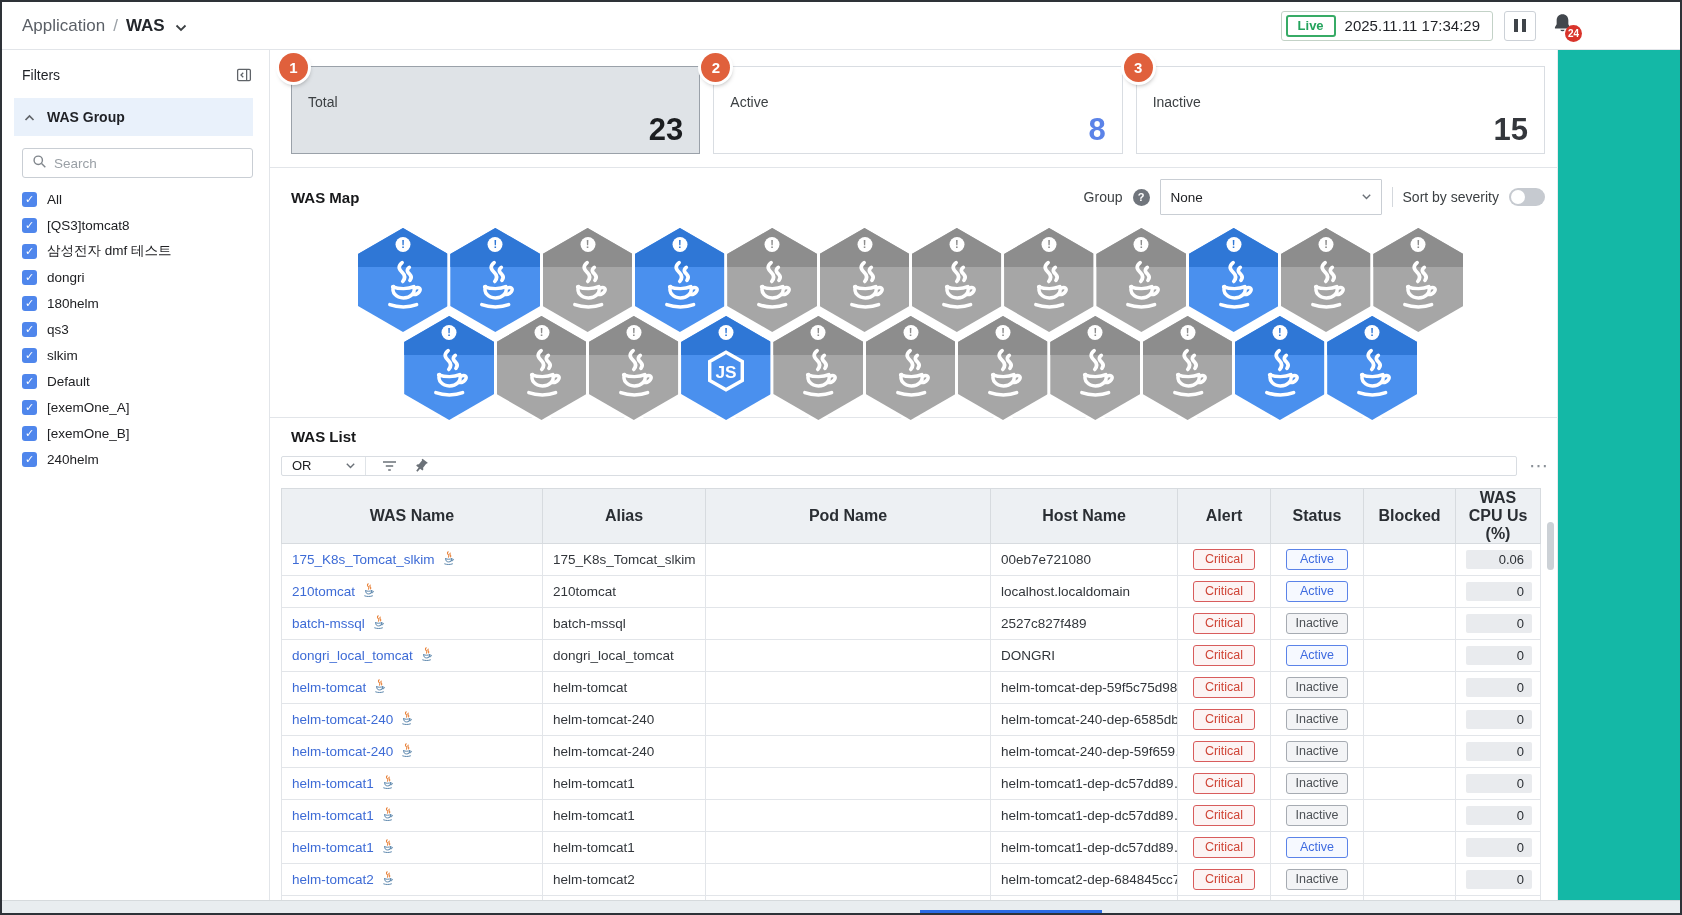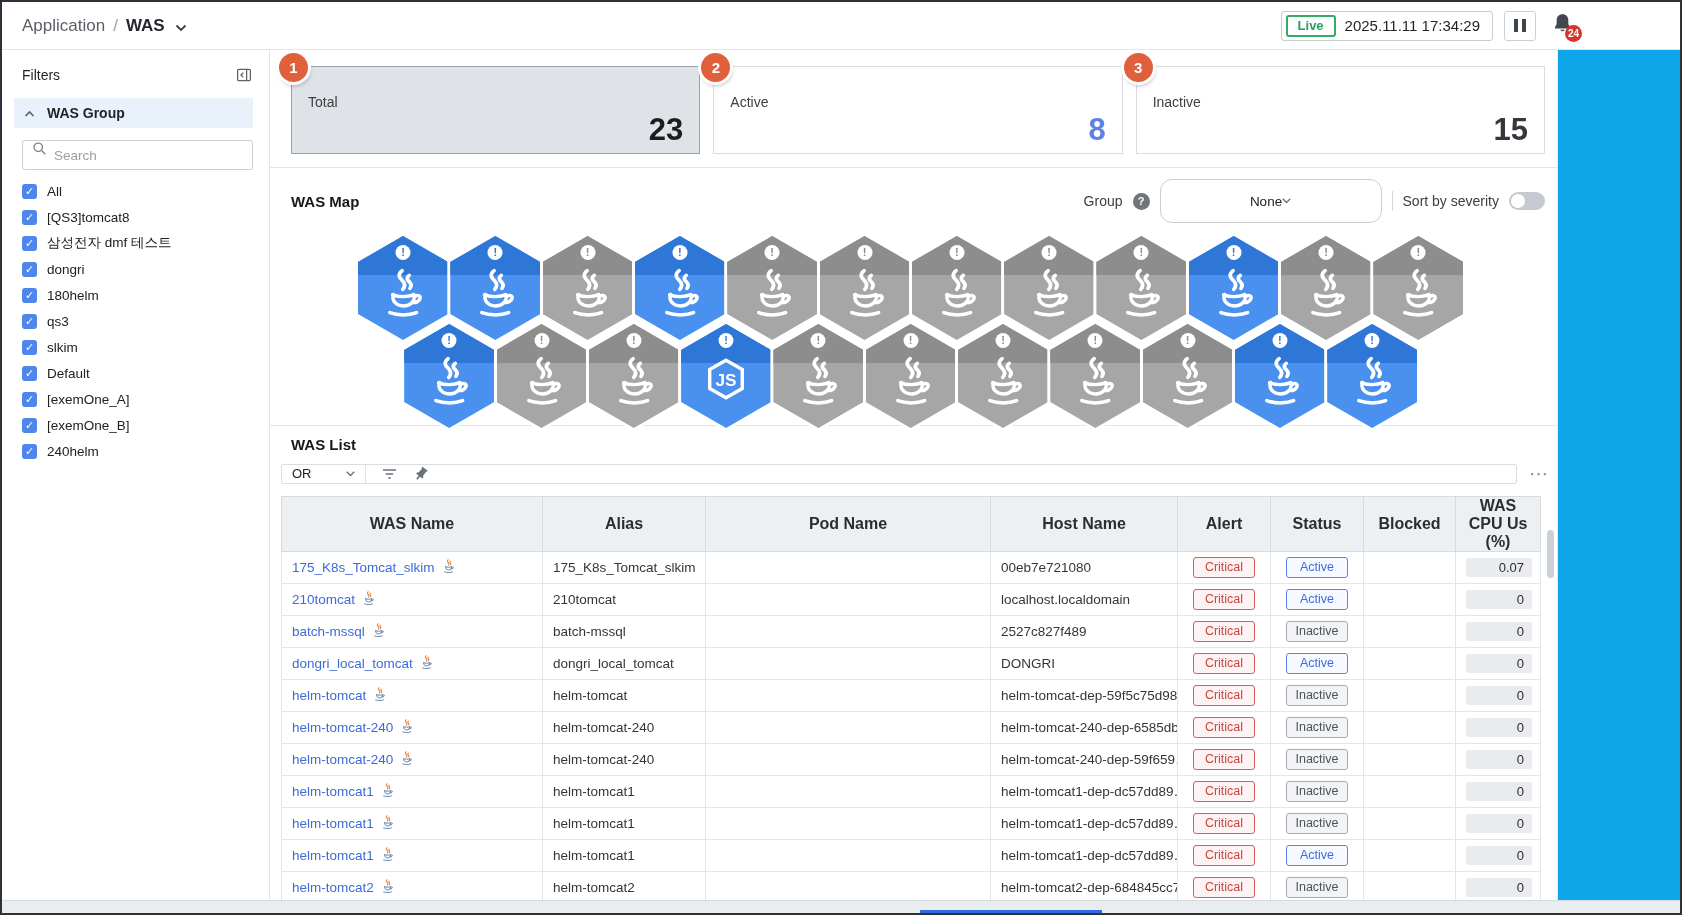--- a/index.html
+++ b/index.html
@@ -1,18 +1,18 @@
 <!DOCTYPE html>
 <html><head>
 <meta charset="utf-8">
 <style>
   * { box-sizing: border-box; margin: 0; padding: 0; }
   html,body { background:#f2f3f5; }
   body { font-family:"Liberation Sans", sans-serif; }
-  .window{ position:relative; width:1682px; height:915px; background:#0ea5e9;
+  .window{ position:relative; width:1682px; height:915px; background:#14b8a6;
     border:2px solid #2e3238; overflow:hidden; }
 
   
   .topbar{ height:48px; display:flex; align-items:center; justify-content:space-between;
     padding:0 106px 0 20px; border-bottom:1px solid #e2e5e9; background:#fff; }
   .breadcrumb{ display:flex; align-items:center; gap:8px; font-size:17px; }
   .bc-root{ color:#5a5f66; cursor:pointer; }
   .bc-sep{ color:#9aa0a6; }
   .bc-cur{ color:#23262b; font-weight:700; }
   .bc-caret{ margin-left:2px; margin-top:3px; }
@@ -32,25 +32,25 @@
 
   
   .body{ display:flex; height:850px; }
   .sidebar{ width:268px; flex:0 0 268px; border-right:1px solid #e2e5e9; padding:16px 16px 0 20px; background:#fff; }
   .main{ width:1288px; flex:0 0 1288px; border-right:1px solid #e8ebee; background:#fff; position:relative; }
 
   
   .sidebar-head{ display:flex; align-items:center; justify-content:space-between; margin-bottom:14px; }
   .sidebar-title{ font-size:14px; font-weight:normal; color:#1f2126; }
   .collapse-btn{ cursor:pointer; display:flex; }
-  .group-head{ background:#e9f1fb; height:30px; display:flex; align-items:center; gap:12px;
+  .group-head{ background:#e9f1fb; height:38px; display:flex; align-items:center; gap:12px;
     padding:0 10px; margin:0 0 12px -8px; cursor:pointer; }
   .group-title{ font-size:14px; font-weight:bold; color:#1f2126; }
   .search-box{ height:30px; border:1px solid #c9ced4; border-radius:3px; display:flex;
-    gap:7px; padding:0 9px; margin-bottom:8px; }
+    align-items:center; gap:7px; padding:0 9px; margin-bottom:8px; }
   .search-box input{ border:none; outline:none; font-size:13.5px; width:100%; color:#202124;
     font-family:"Liberation Sans",sans-serif; }
   .search-box input::placeholder{ color:#9aa0a6; }
   .f-item{ display:flex; align-items:center; gap:10px; height:26px; cursor:pointer; }
   .cb{ width:15px; height:15px; border-radius:3px; background:#4f86ec; color:#fff; font-size:11px;
     line-height:15px; text-align:center; flex:0 0 15px; }
   .f-label{ font-size:13.5px; color:#202124; }
 
   
   .cards-row{ display:flex; gap:13px; padding:16px 12px 13px 21px; border-bottom:1px solid #e2e5e9; }
@@ -64,22 +64,22 @@
     background:#e0603c; color:#fff; font-size:15px; font-weight:bold; display:flex; align-items:center;
     justify-content:center; box-shadow:0 0 0 3px #fff, 1px 3px 5px rgba(0,0,0,.35); z-index:6; }
 
   
   .map-head{ display:flex; align-items:center; padding:11px 12px 4px 21px; }
   .sec-title{ font-size:15px; font-weight:bold; color:#17181a; }
   .map-controls{ margin-left:auto; display:flex; align-items:center; gap:10px; }
   .ctl-label{ font-size:14px; color:#3c4043; }
   .help-icon{ width:17px; height:17px; border-radius:50%; background:#70757c; color:#fff; font-size:11px;
     font-weight:bold; display:flex; align-items:center; justify-content:center; cursor:pointer; }
-  .group-select{ width:222px; height:44px; border:1px solid #c9ced4; border-radius:12px; display:flex;
-    align-items:center; justify-content:center; padding:0 10px; font-size:13.5px; color:#202124;
+  .group-select{ width:222px; height:36px; border:1px solid #c9ced4; border-radius:1px; display:flex;
+    align-items:center; justify-content:space-between; padding:0 10px; font-size:13.5px; color:#202124;
     cursor:pointer; background:#fff; }
   .vsep{ width:1px; height:20px; background:#d4d8dd; }
   .toggle{ width:36px; height:18px; border-radius:9px; background:#c6cad0; position:relative; cursor:pointer; }
   .toggle .knob{ position:absolute; left:2px; top:2px; width:14px; height:14px; border-radius:50%; background:#fff; }
 
   .hex-canvas{ position:relative; height:198px; }
   .hex{ position:absolute; width:96px; height:110px; background:#fff;
     clip-path:polygon(50% 0,100% 25%,100% 75%,50% 100%,0 75%,0 25%); cursor:pointer; }
   .hex-in{ position:absolute; left:3px; top:3px; right:3px; bottom:3px;
     clip-path:polygon(50% 0,100% 25%,100% 75%,50% 100%,0 75%,0 25%); }
@@ -758,21 +758,21 @@
   </svg></span>
                   </div>
                 </td>
                 <td>175_K8s_Tomcat_slkim</td>
                 <td></td>
                 <td>00eb7e721080</td>
                 <td class="c"><span class="badge critical">Critical</span></td>
                 <td class="c"><span class="badge active">Active</span></td>
                 <td></td>
                 <td>
-                  <div class="cpu-pill">0.07</div>
+                  <div class="cpu-pill">0.06</div>
                 </td>
               </tr>
               <tr>
                 <td>
                   <div class="wn-cell">
                     <a class="wn-link">210tomcat</a>
                     <span><svg width="15" height="15" viewBox="0 0 24 24" fill="none" stroke-linecap="round">
     <g stroke="#e8823a" stroke-width="1.7">
       <path d="M11.6 1.2c-2.6 2.1-.9 3.6.2 4.7 1.1 1.1 1.5 2.3.1 4"></path>
       <path d="M14.9 3.4c-1.7 1.4-.6 2.4.2 3.2.9.9 1 1.7.1 2.8"></path>

